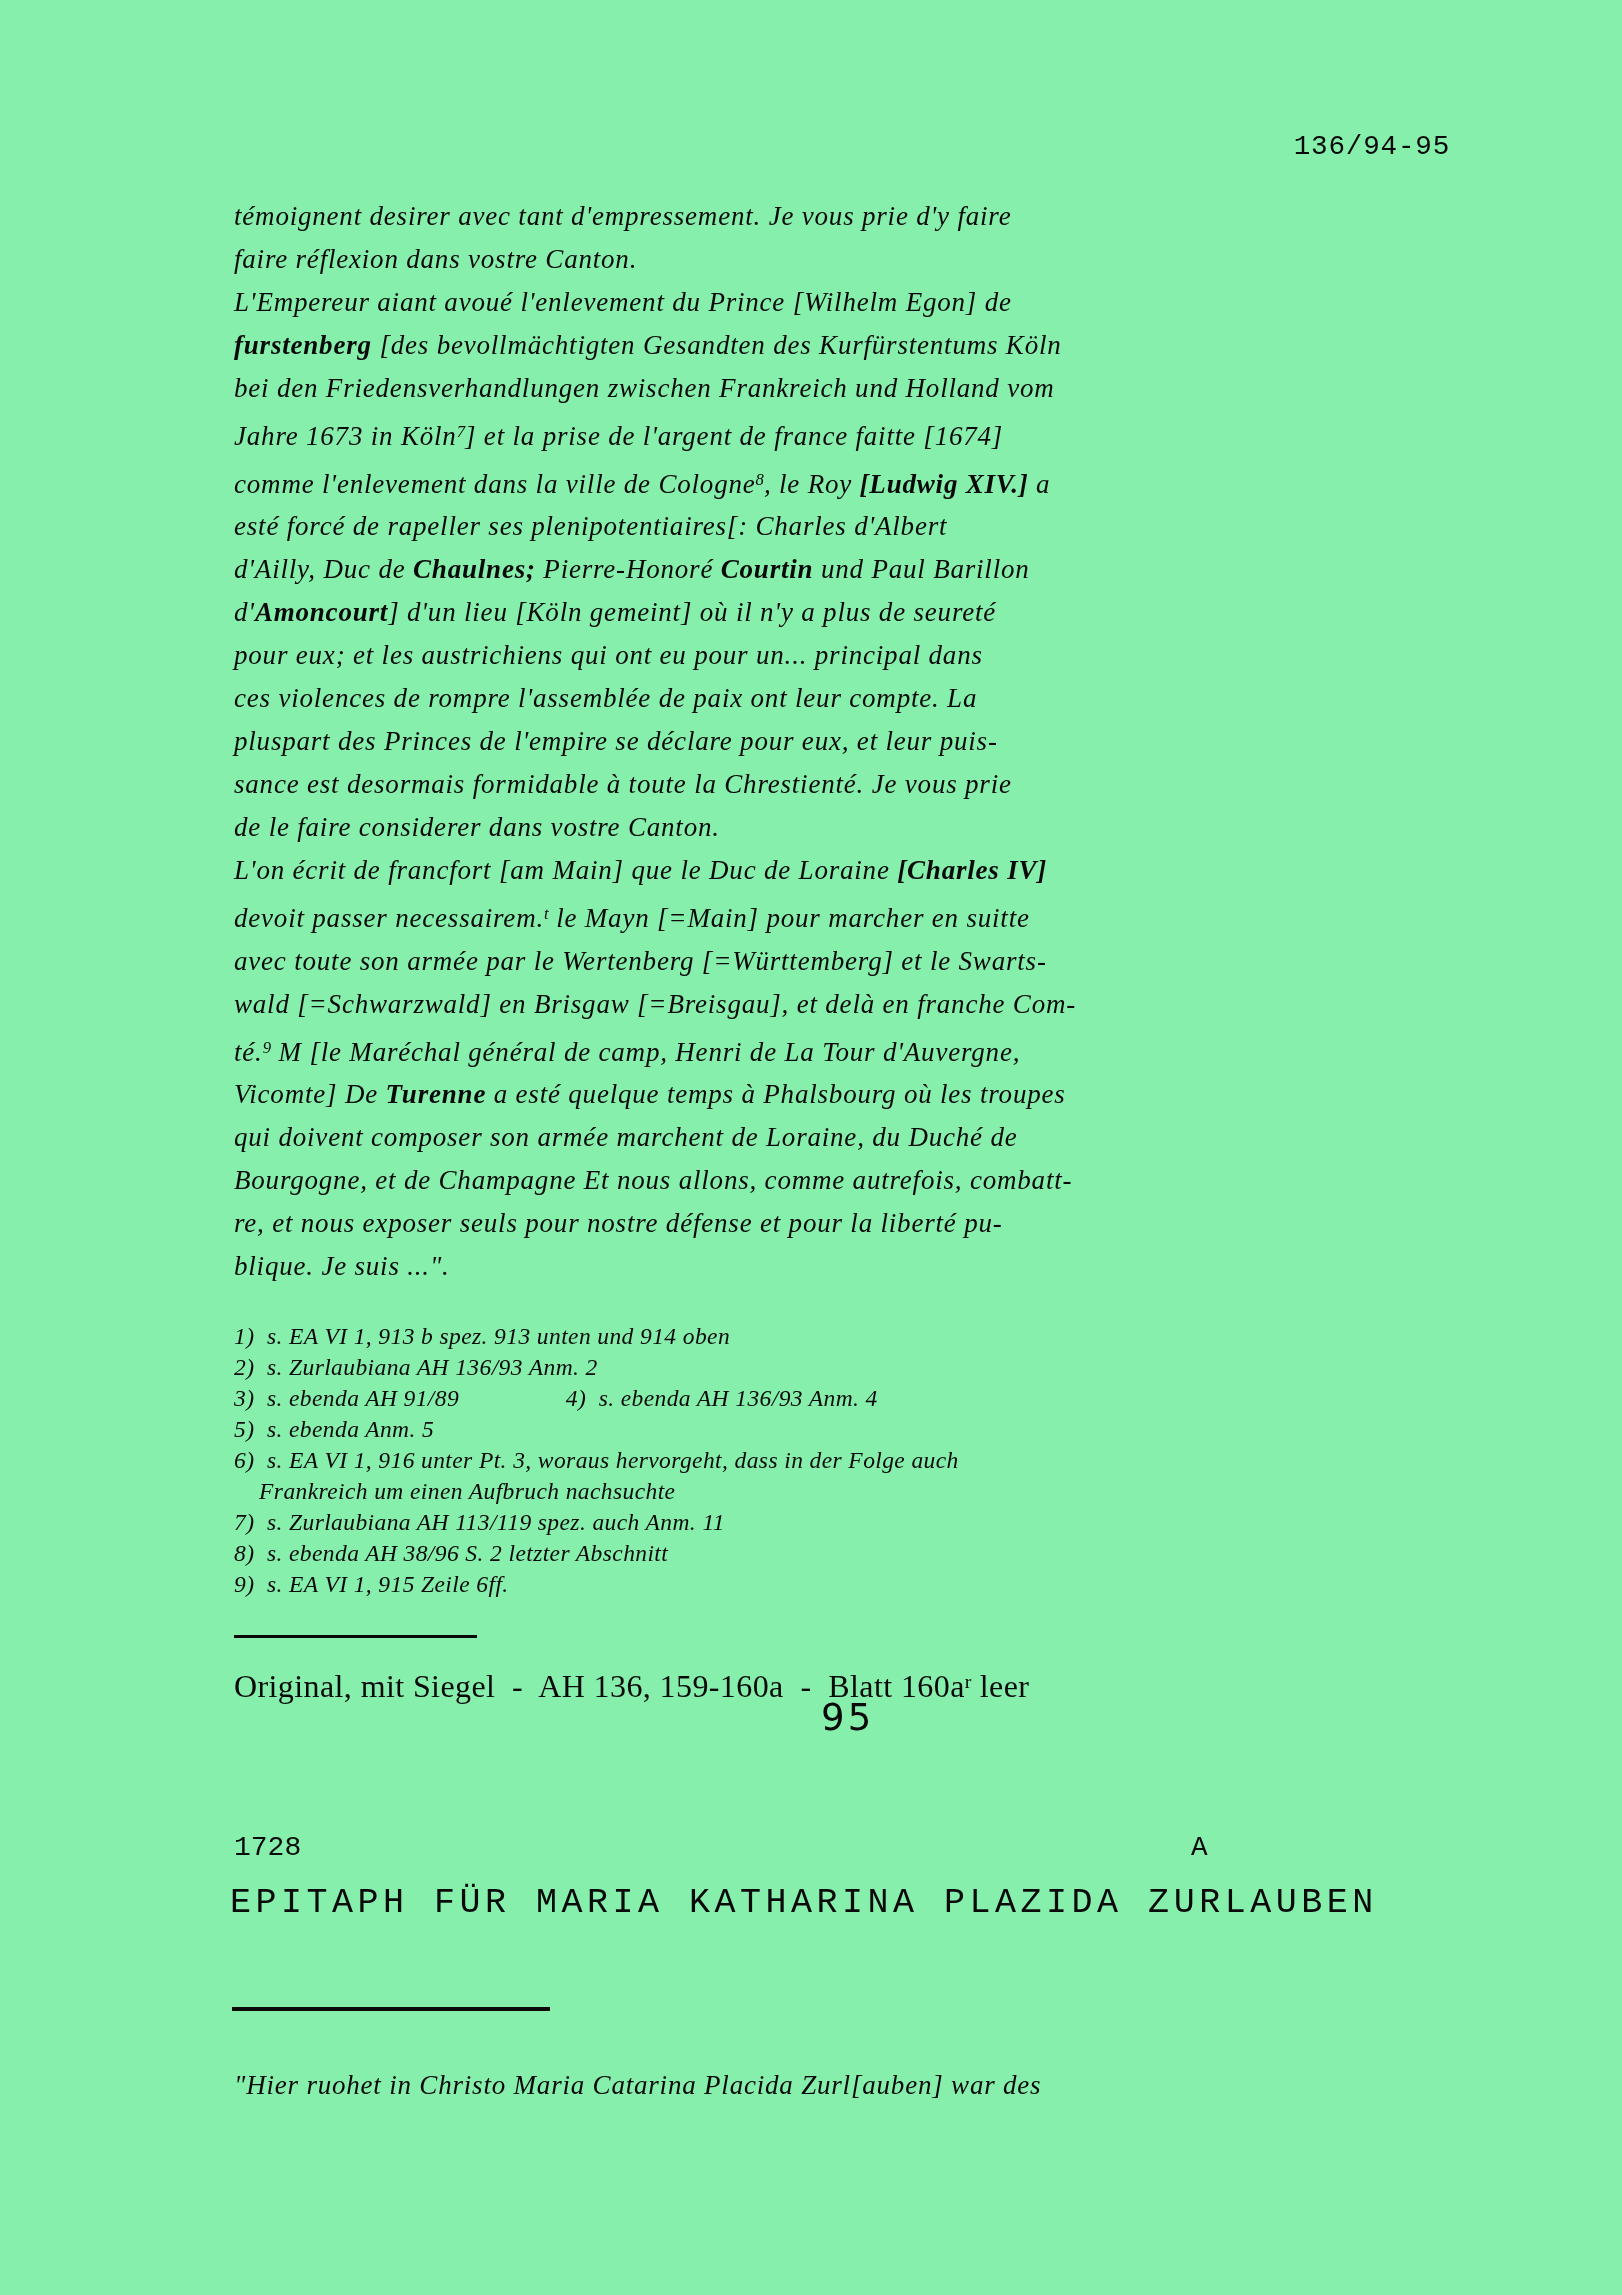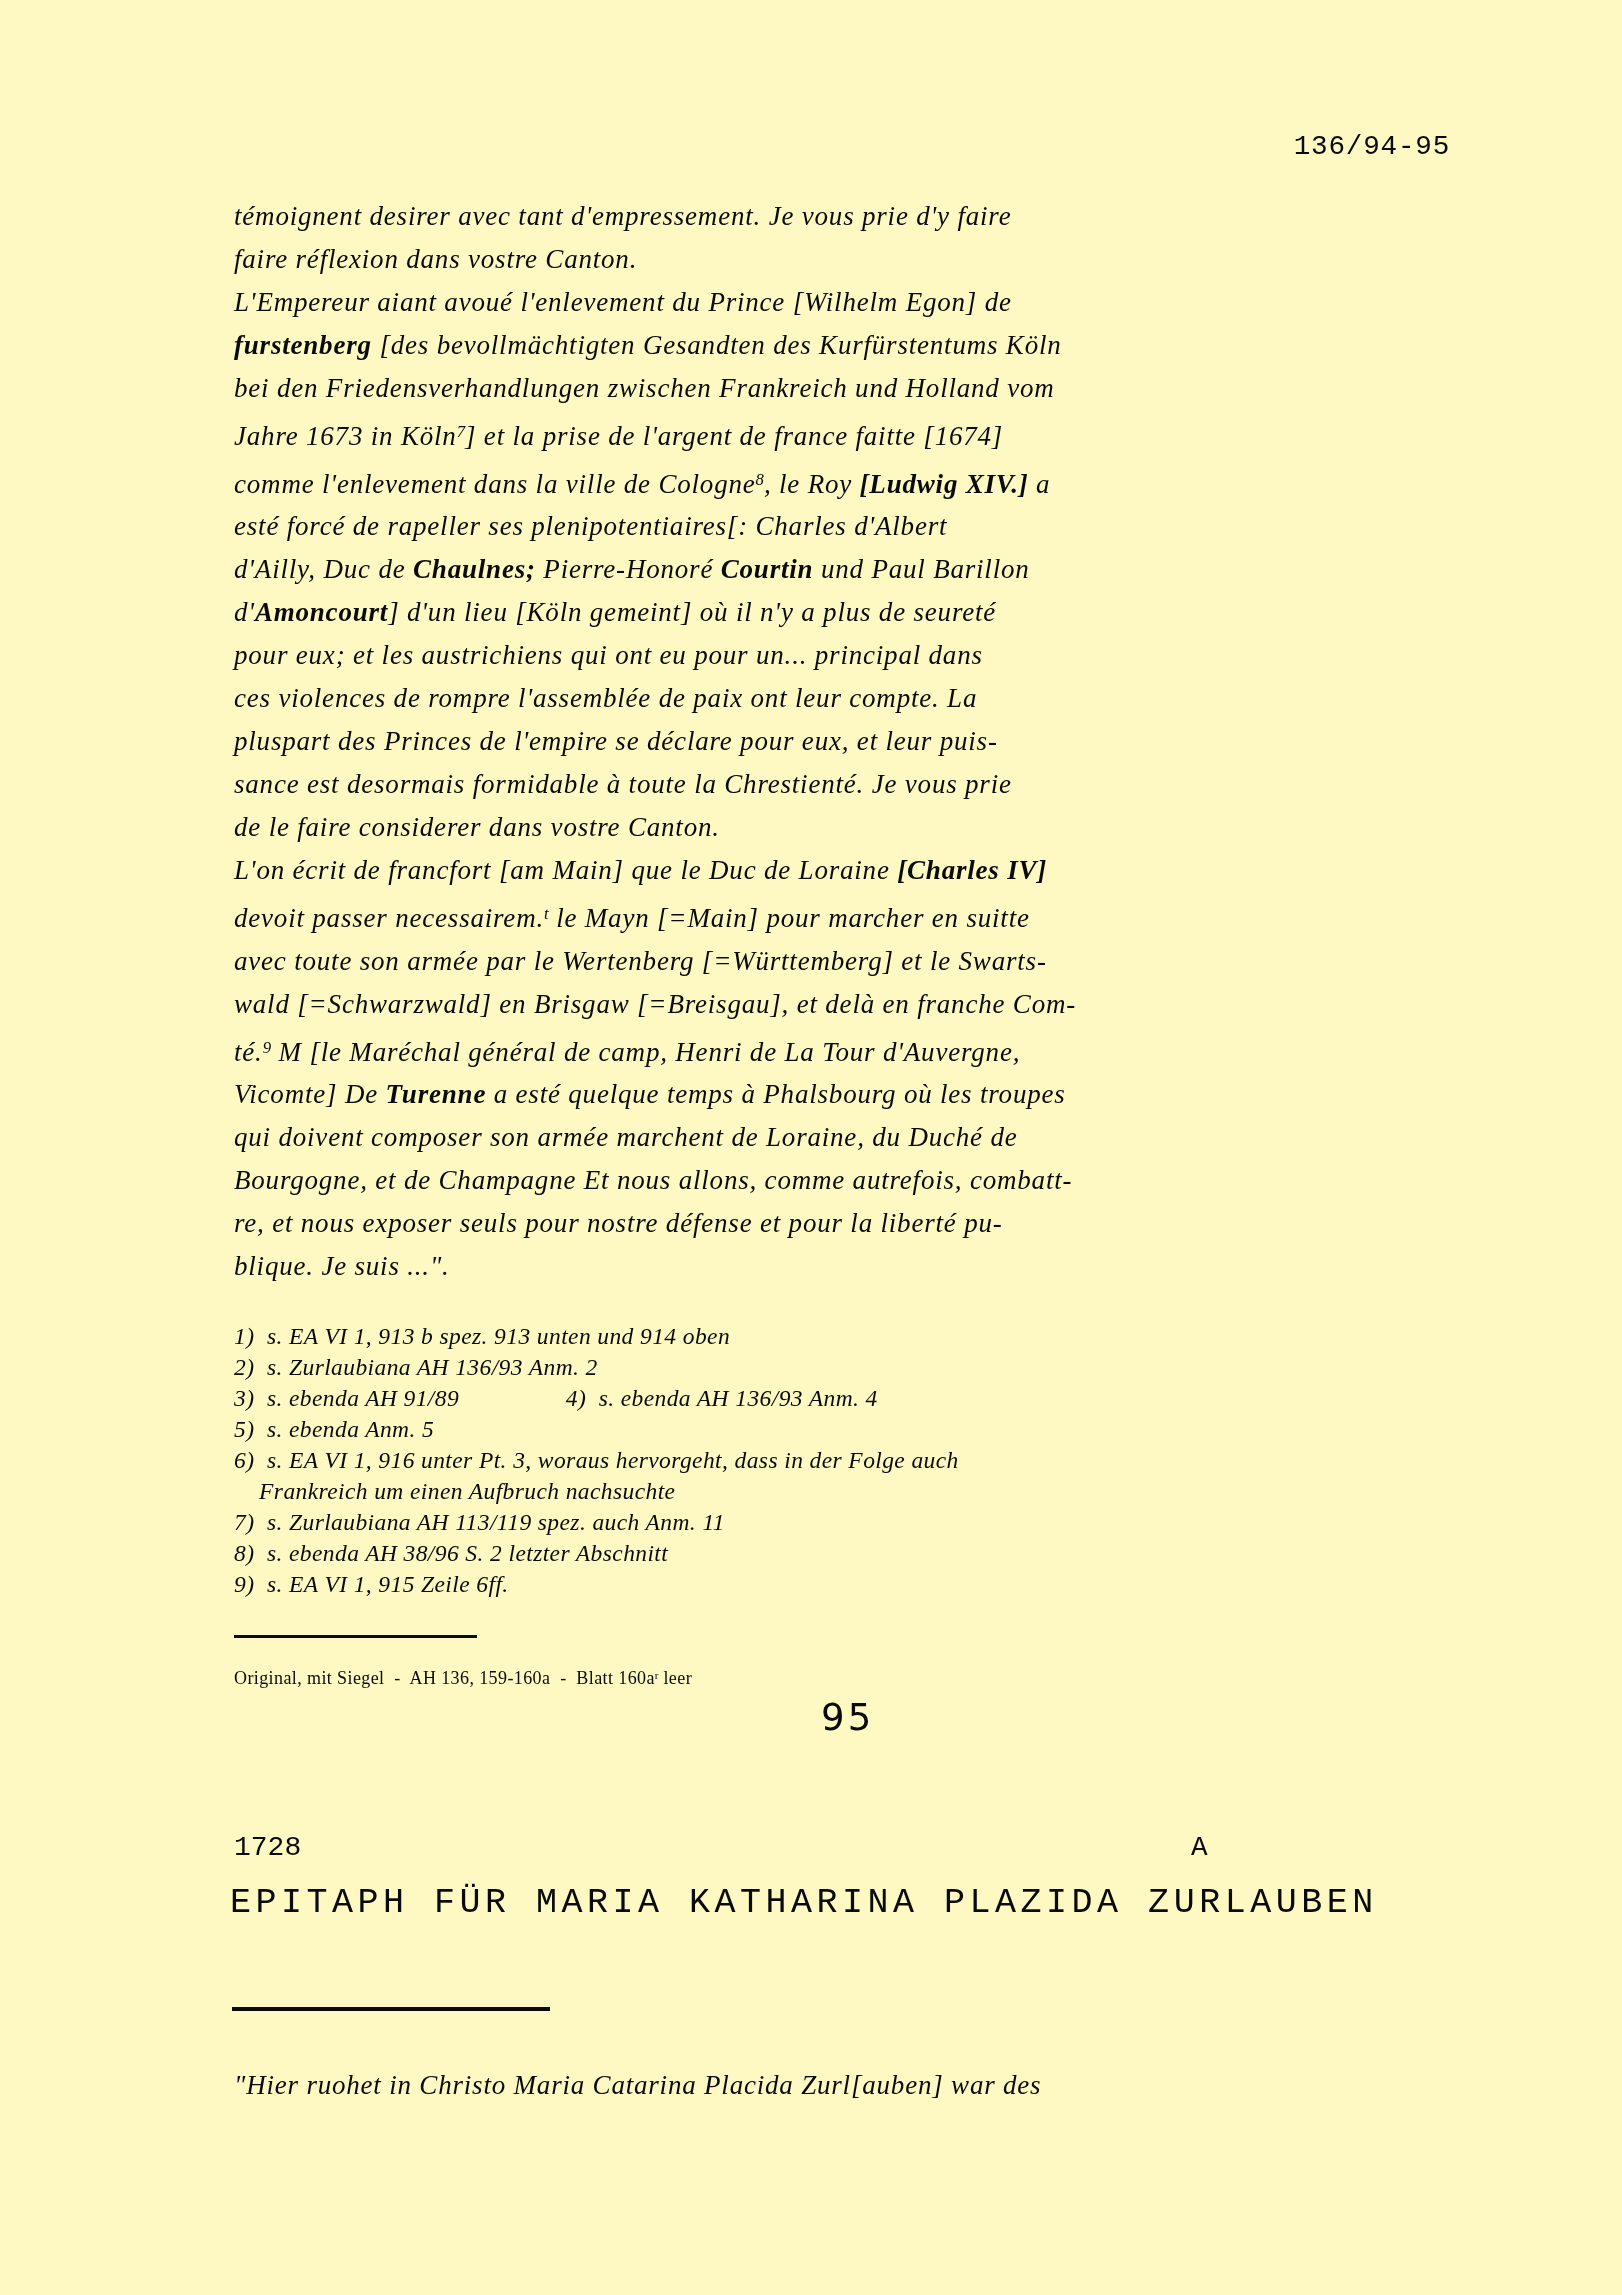--- a/index.html
+++ b/index.html
@@ -1,19 +1,19 @@
 <!DOCTYPE html>
 <html style="font-size:13px"><head>
 <meta charset="utf-8">
 <style>
   html,body{margin:0;padding:0;background:#e8e8e8;}
   .page{
     position:relative;
     width:1622px;height:2295px;
-    background:#fef9c3;
+    background:#86efac;
     color:#0a0a0a;
     font-family:"Liberation Mono","DejaVu Sans Mono",monospace;
     overflow:hidden;
   }
   .header-ref{
     position:absolute;top:131px;right:172px;
     font-size:27.6px;letter-spacing:0.8px;font-style:normal;
     white-space:pre;
   }
   .letter-body{
@@ -26,21 +26,21 @@
     font-size:23.5px;line-height:31px;letter-spacing:0.4px;
     font-style:italic;white-space:pre;
   }
   .rule{
     position:absolute;height:3.2px;background:#0a0a0a;border:0;margin:0;
   }
   .rule-1{left:234px;top:1635px;width:243px;}
   .rule-2{left:232px;top:2007px;width:318px;height:4px;}
   .provenance{
     position:absolute;left:234px;top:1668px;
-    font-size:18px;letter-spacing:0.4px;white-space:pre;
+    font-size:32px;letter-spacing:0.4px;white-space:pre;
   }
   .section-number{
     position:absolute;left:821px;top:1696px;
     font-family:"DejaVu Sans","Liberation Sans",sans-serif;
     font-size:37px;letter-spacing:3.2px;
   }
   .year{
     position:absolute;left:234px;top:1832px;
     font-size:28px;
   }

